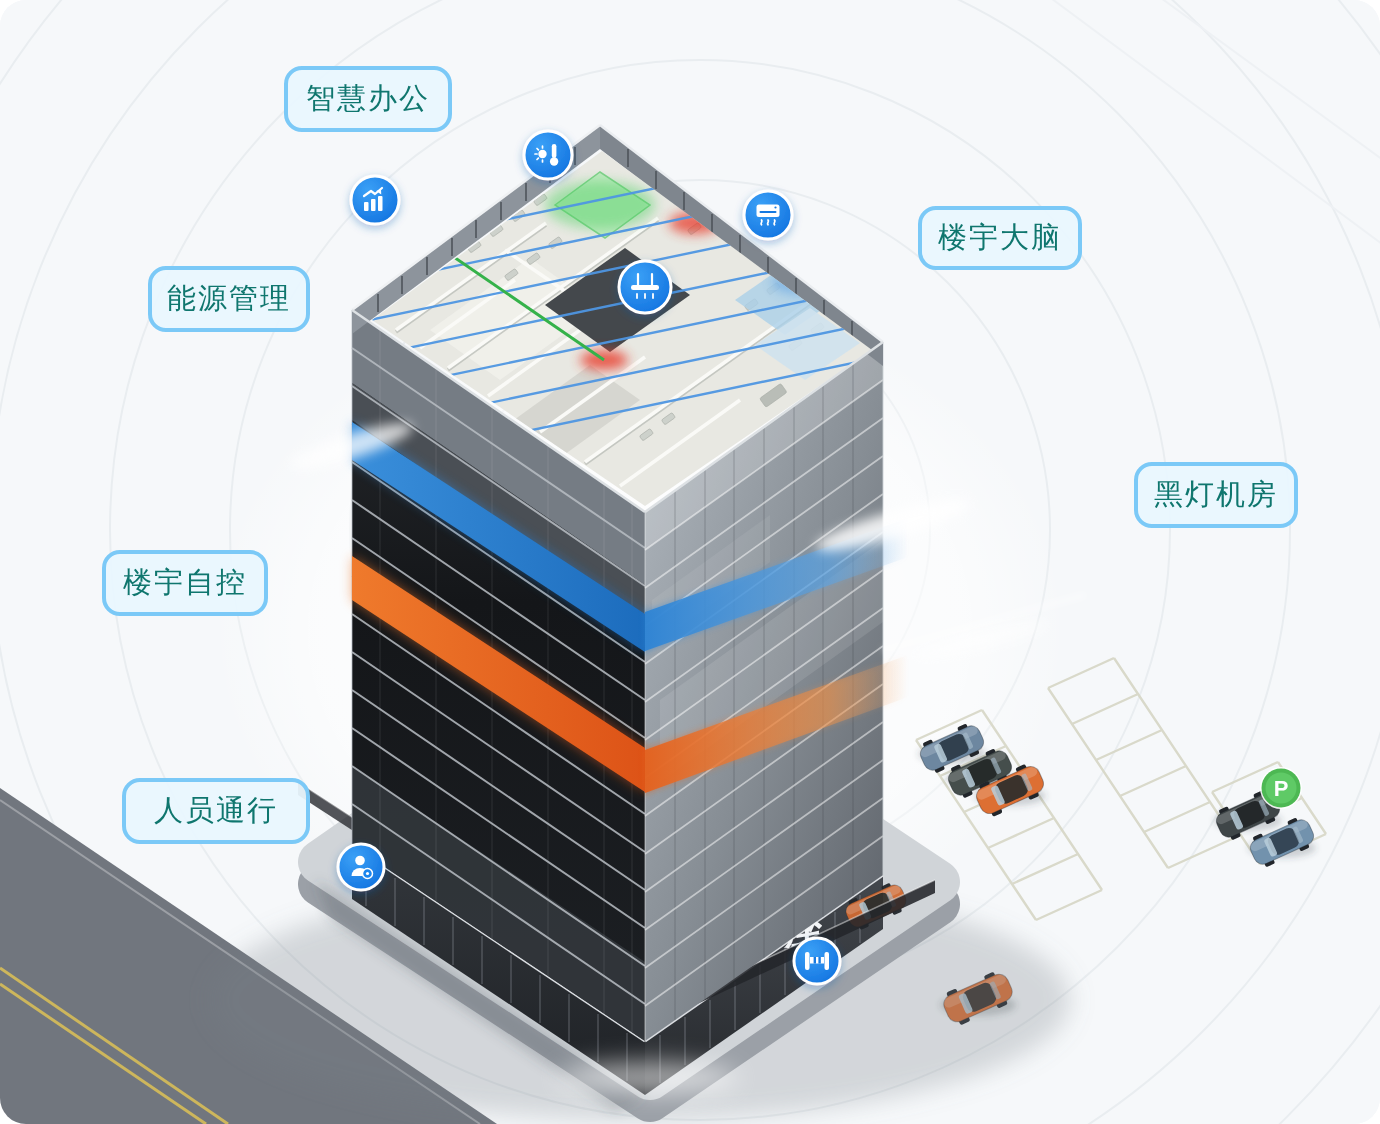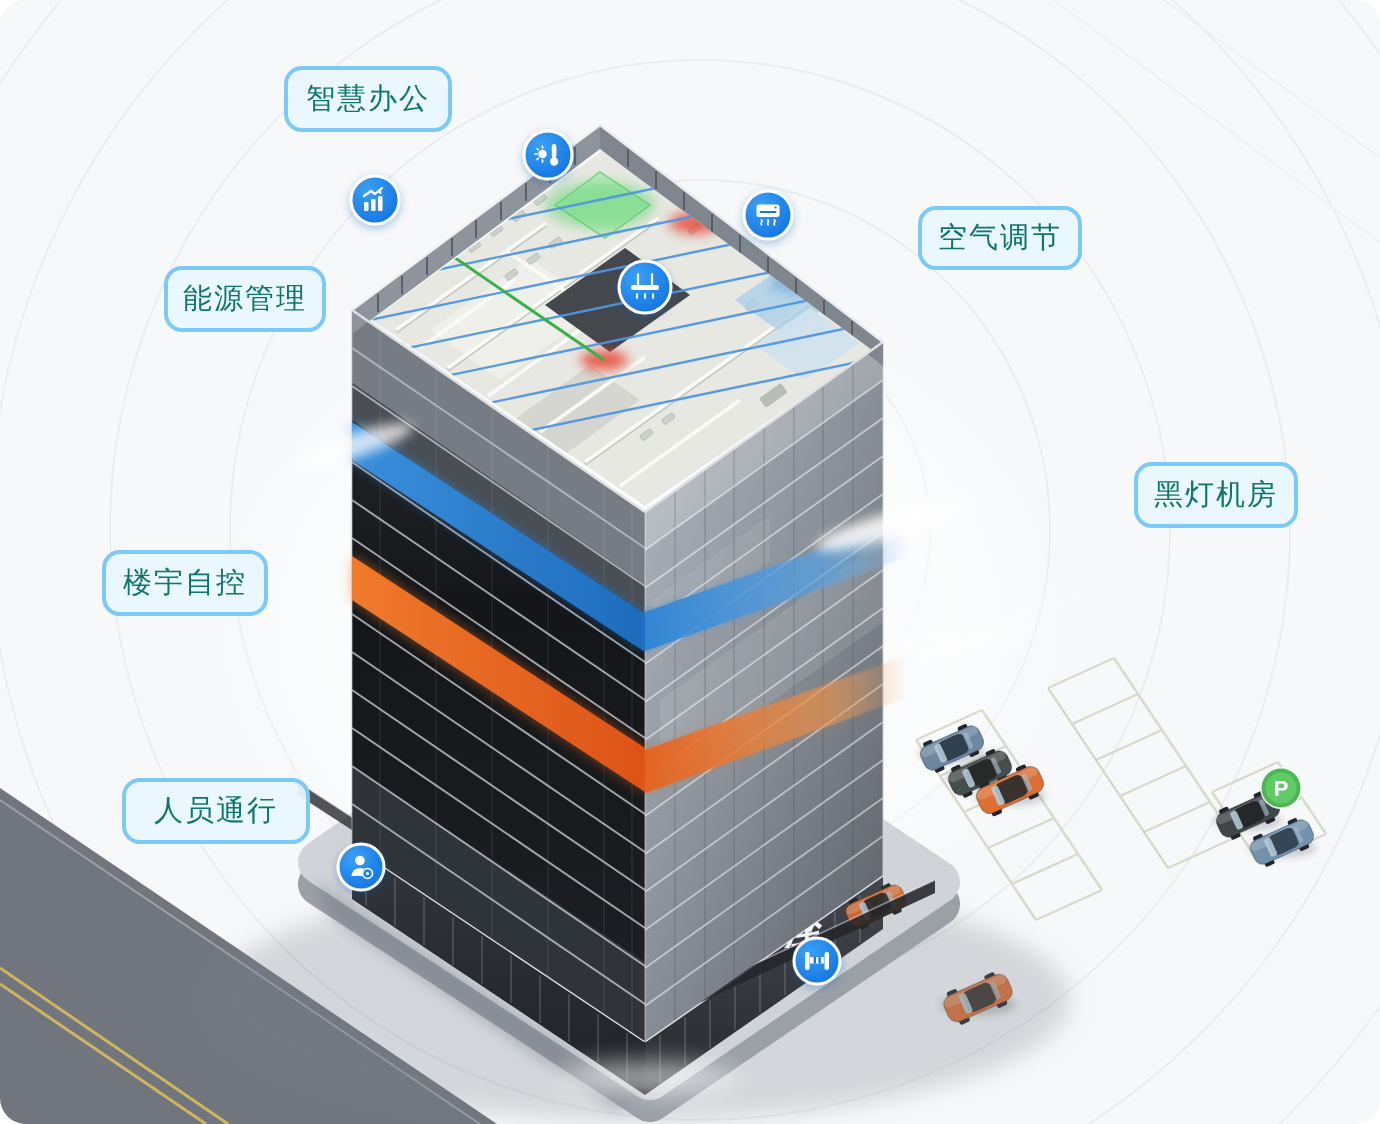--- a/index.html
+++ b/index.html
@@ -465,23 +465,23 @@
     <rect x="-7" y="-4" width="14" height="6.5" fill="#ffffff"></rect>
     <rect x="-3.4" y="-4" width="2.4" height="6.5" fill="#1479e0"></rect>
     <rect x="1.4" y="-4" width="2.4" height="6.5" fill="#1479e0"></rect>
   </g>
 </svg>
 
 <div class="label-card" style="left:284px;top:66px;width:168px;height:66px;">
   <span>智慧办公</span>
 </div>
 <div class="label-card" style="left:918px;top:206px;width:164px;height:64px;">
-  <span>空气调节</span>
-</div>
-<div class="label-card" style="left:148px;top:266px;width:162px;height:66px;margin-left:16px;">
+  <span>楼宇大脑</span>
+</div>
+<div class="label-card" style="left:148px;top:266px;width:162px;height:66px;">
   <span>能源管理</span>
 </div>
 <div class="label-card" style="left:102px;top:550px;width:166px;height:66px;">
   <span>楼宇自控</span>
 </div>
 <div class="label-card" style="left:1134px;top:462px;width:164px;height:66px;">
   <span>黑灯机房</span>
 </div>
 <div class="label-card" style="left:122px;top:778px;width:188px;height:66px;">
   <span>人员通行</span>

